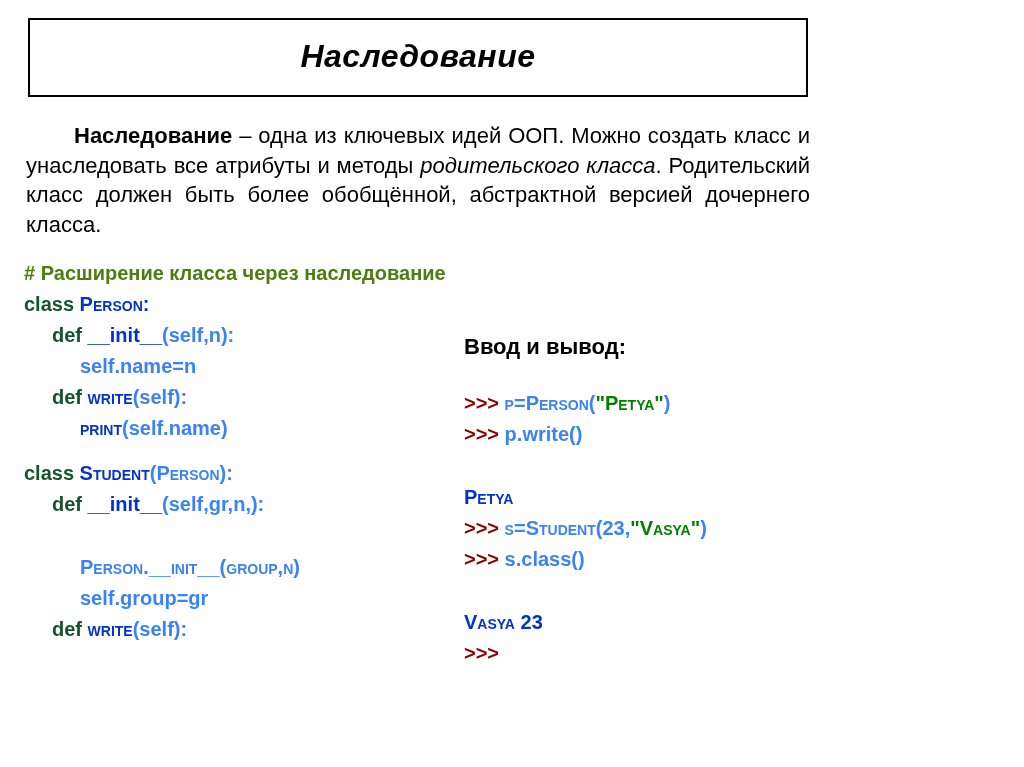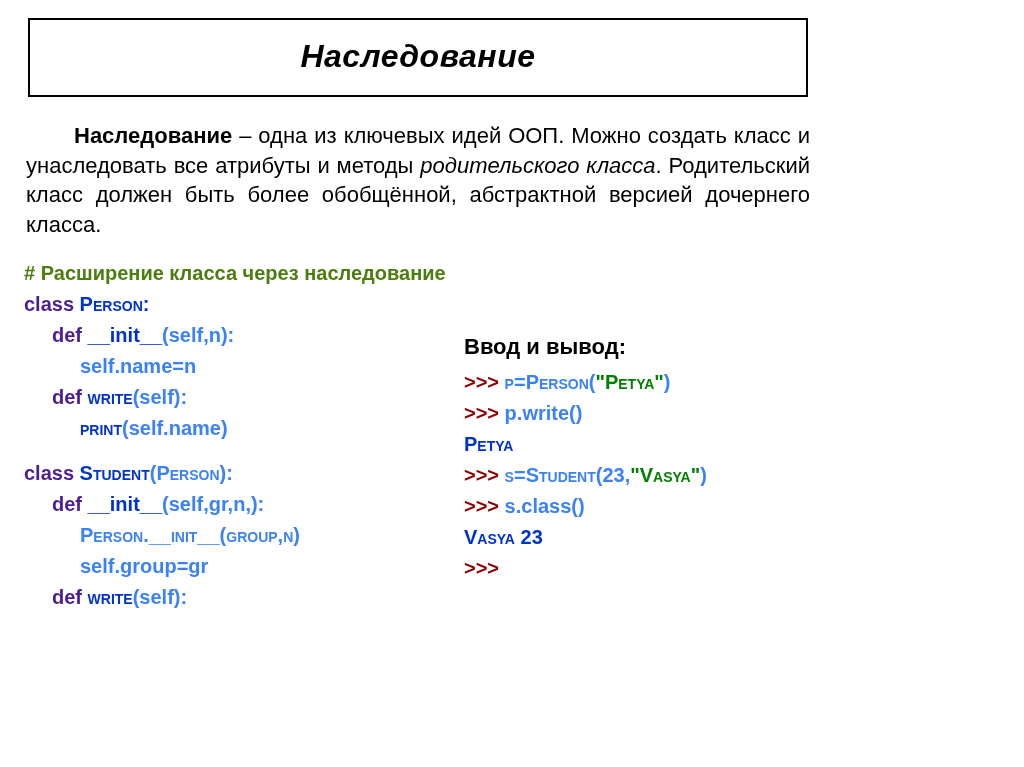--- a/index.html
+++ b/index.html
@@ -62,27 +62,27 @@
     font-family: Verdana, Geneva, sans-serif;
     font-size: 20px;
     line-height: 1.55;
     font-weight: bold;
     margin-top: 72px;
   }
   .io-heading {
     color: #000;
     font-size: 22px;
     font-weight: bold;
-    margin-bottom: 3px;
+    margin-bottom: 24px;
   }
   .comment { color: #4d7c0f; }
-  .kw-red { color: #4c1d95; }
+  .kw-red { color: #14532d; }
   .kw-blue { color: #0033cc; }
   .black { color: #3b82f6; }
-  .smallcaps { font-variant: small-caps; }
+  .smallcaps { font-variant: small-caps; margin-top: 32px; }
   .green { color: #008000; }
   .prompt { color: #8b0000; }
   .indent1 { padding-left: 28px; display: block; }
   .indent2 { padding-left: 56px; display: block; }
   .code-line { display: block; white-space: pre; }
   .gap { height: 14px; }
 </style>
 </head>
 <body>
 

